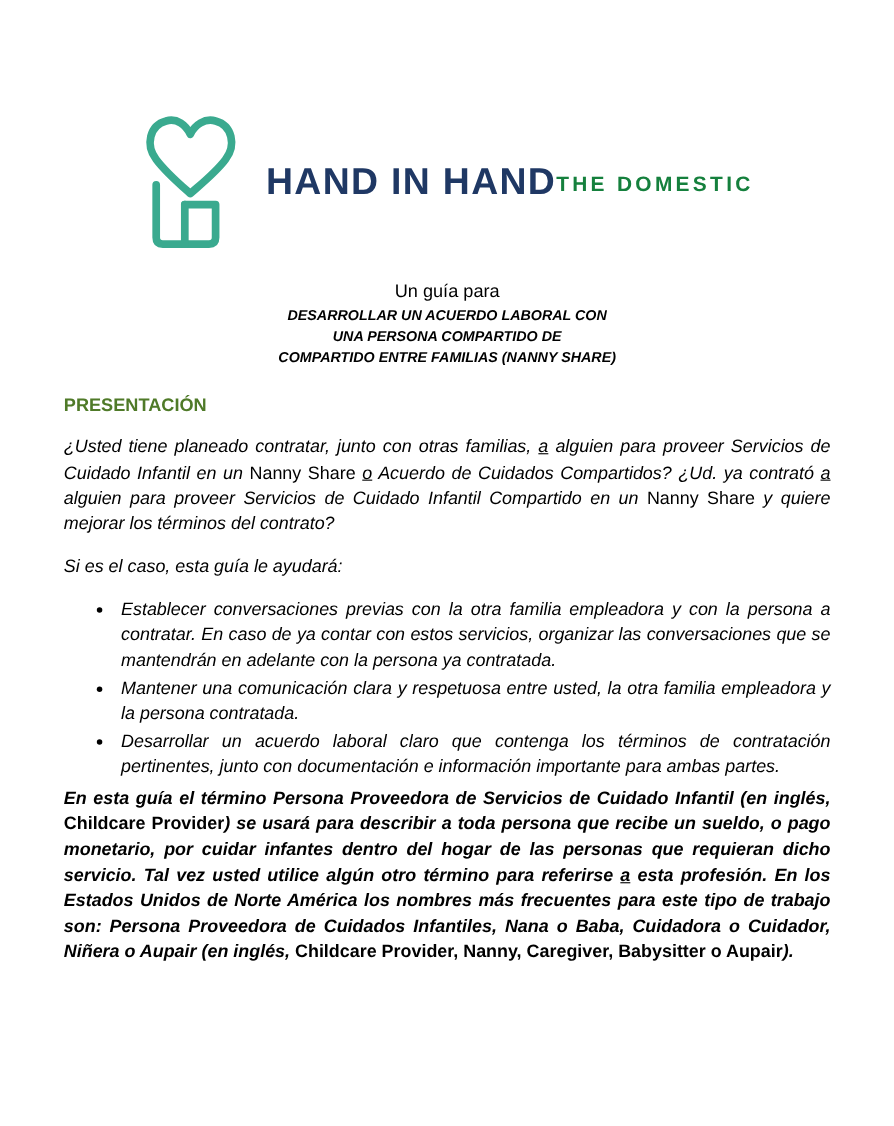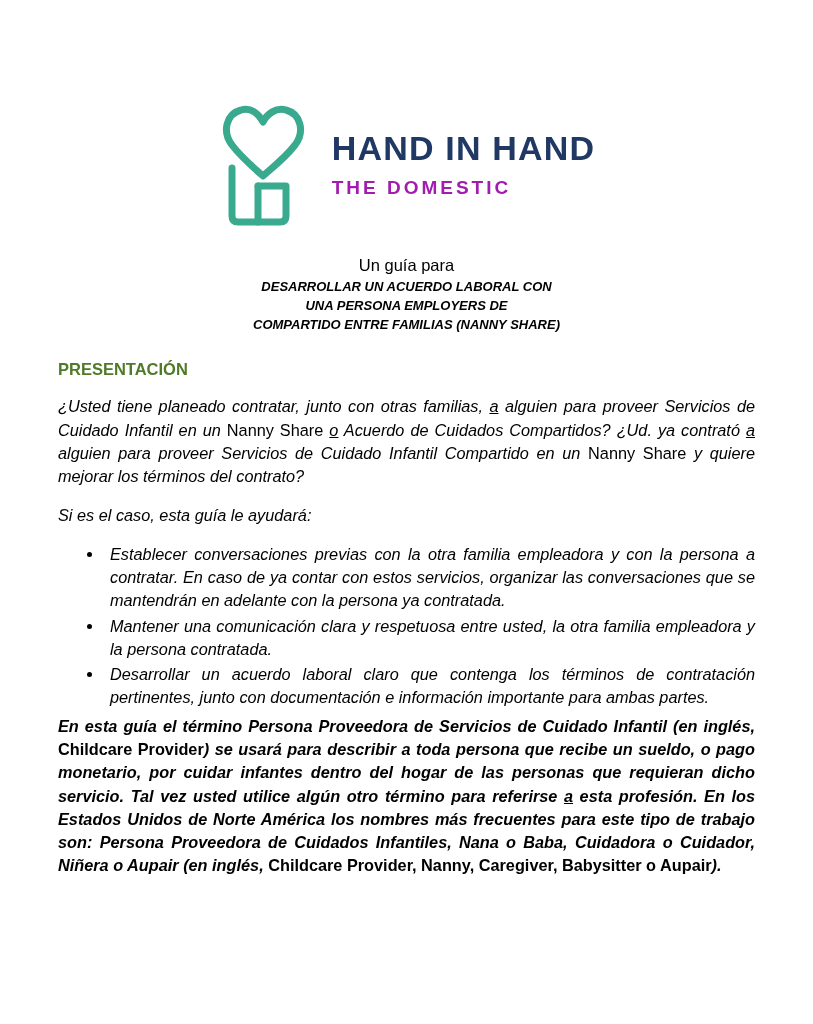--- a/index.html
+++ b/index.html
@@ -30,40 +30,40 @@
     margin-top: 42px;
     margin-bottom: 26px;
   }
   .logo-mark {
     width: 92px;
     height: 130px;
     flex: 0 0 auto;
   }
   .logo-text {
     display: flex;
-    flex-direction: column;
+    flex-direction: row;
     justify-content: flex-start;
     padding-top: 6px;
   }
   .logo-title {
     font-size: 34px;
     font-weight: bold;
     letter-spacing: 1.2px;
     color: #1f3864;
     line-height: 1.05;
   }
   .logo-sub1, .logo-sub2 {
     font-size: 19px;
     font-weight: bold;
     letter-spacing: 3.0px;
     color: #1f3864;
     line-height: 1.35;
   }
   .logo-sub1 {
-    color: #a21caf;
+    color: #15803d;
     margin-top: 8px;
   }
 
   
   .doc-title-block {
     text-align: center;
     margin-top: 22px;
     margin-bottom: 16px;
   }
   .title-pre {
@@ -135,21 +135,21 @@
     </div>
     <div class="logo-text">
       <div class="logo-title">HAND IN HAND</div>
       <div class="logo-sub1">THE DOMESTIC</div>
     </div>
   </div>
 
   <div class="doc-title-block">
     <div class="title-pre">Un guía para</div>
     <div class="title-main">DESARROLLAR UN ACUERDO LABORAL CON</div>
-    <div class="title-main">UNA PERSONA EMPLOYERS DE</div>
+    <div class="title-main">UNA PERSONA COMPARTIDO DE</div>
     <div class="title-main">COMPARTIDO ENTRE FAMILIAS (NANNY SHARE)</div>
   </div>
 
   <div class="section-heading">PRESENTACIÓN</div>
 
   <p class="body"><span>¿Usted tiene planeado contratar, junto con otras familias, </span><span class="u">a</span><span> alguien para proveer Servicios de Cuidado Infantil en un </span><span class="upr">Nanny Share</span><span> </span><span class="u">o</span><span> Acuerdo de Cuidados Compartidos? ¿Ud. ya contrató </span><span class="u">a</span><span> alguien para proveer Servicios de Cuidado Infantil Compartido en un </span><span class="upr">Nanny Share</span><span> y quiere mejorar los términos del contrato?</span></p>
 
   <p class="body">Si es el caso, esta guía le ayudará:</p>
 
   <ul class="bullets">

